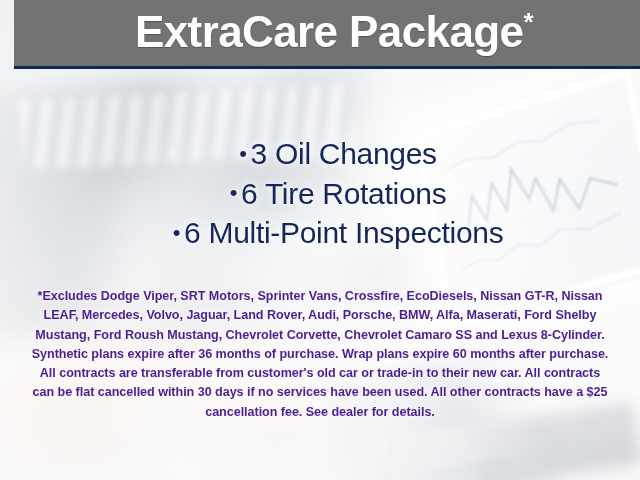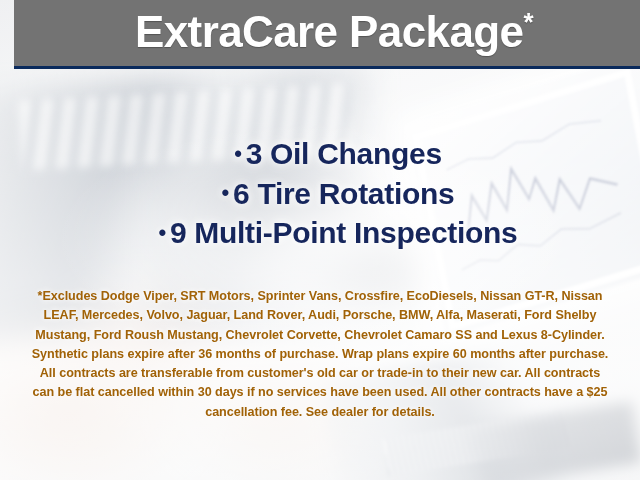--- a/index.html
+++ b/index.html
@@ -210,21 +210,21 @@
   
   .benefits {
     position: absolute;
     left: 0; right: 0;
     top: 135px;
     text-align: center;
   }
   .benefit-row {
     color: #16265c;
     font-size: 30px;
-    font-weight: bold;
+    font-weight: normal;
     letter-spacing: -0.3px;
     line-height: 37px;
     white-space: nowrap;
     text-shadow: 0 0 7px rgba(255,255,255,0.95), 0 0 14px rgba(255,255,255,0.8);
     padding-left: 36px;
   }
   .benefit-row .dot {
     font-size: 22px;
     vertical-align: middle;
     margin-right: 4px;
@@ -232,21 +232,21 @@
     top: -3px;
   }
 
   
   .disclaimer {
     position: absolute;
     left: 28px;
     right: 28px;
     top: 287px;
     text-align: center;
-    color: #a16207;
+    color: #4c1d95;
     font-size: 12.6px;
     font-weight: bold;
     line-height: 19.3px;
     letter-spacing: -0.05px;
     text-shadow: 0 0 5px rgba(255,255,255,0.95), 0 0 10px rgba(255,255,255,0.85);
   }
 </style>
 </head>
 <body>
 
@@ -283,19 +283,19 @@
   </div>
 
   <div class="benefits">
     <div class="benefit-row">
       <span class="dot">•</span><span>3 Oil Changes</span>
     </div>
     <div class="benefit-row">
       <span class="dot">•</span><span>6 Tire Rotations</span>
     </div>
     <div class="benefit-row">
-      <span class="dot">•</span><span>9 Multi-Point Inspections</span>
+      <span class="dot">•</span><span>6 Multi-Point Inspections</span>
     </div>
   </div>
 
   <div class="disclaimer">*Excludes Dodge Viper, SRT Motors, Sprinter Vans, Crossfire, EcoDiesels, Nissan GT-R, Nissan LEAF, Mercedes, Volvo, Jaguar, Land Rover, Audi, Porsche, BMW, Alfa, Maserati, Ford Shelby Mustang, Ford Roush Mustang, Chevrolet Corvette, Chevrolet Camaro SS and Lexus 8-Cylinder. Synthetic plans expire after 36 months of purchase. Wrap plans expire 60 months after purchase. All contracts are transferable from customer's old car or trade-in to their new car. All contracts can be flat cancelled within 30 days if no services have been used. All other contracts have a $25 cancellation fee. See dealer for details.</div>
 
 </div>
 
 </body></html>

